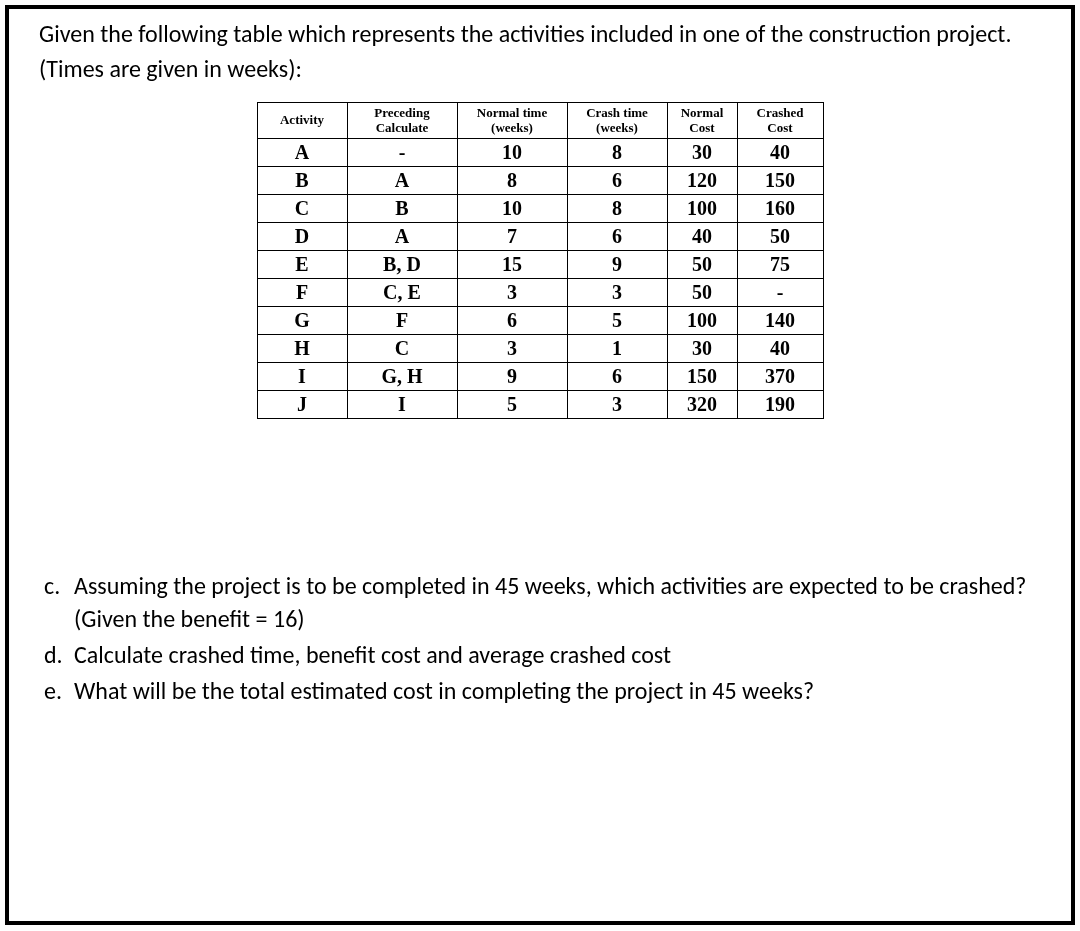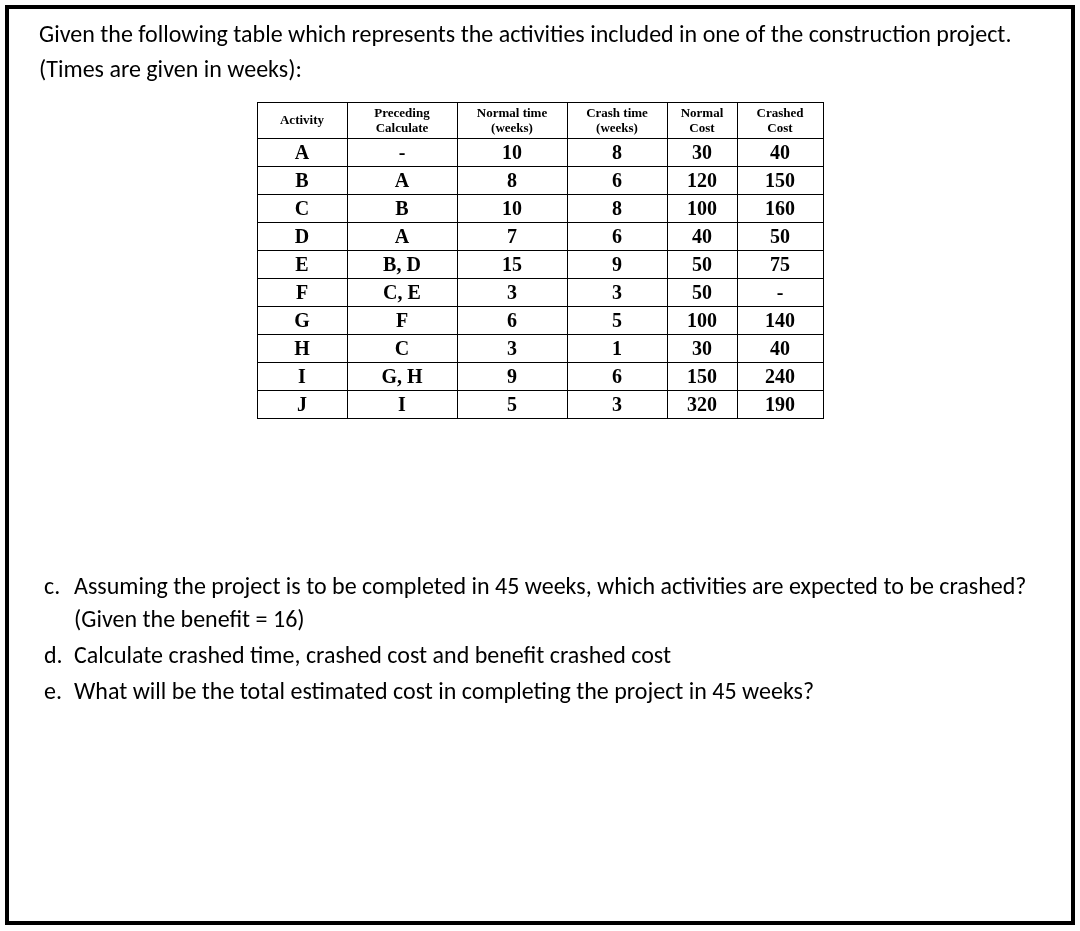--- a/index.html
+++ b/index.html
@@ -160,42 +160,42 @@
             <td>1</td>
             <td>30</td>
             <td>40</td>
           </tr>
           <tr>
             <td>I</td>
             <td>G, H</td>
             <td>9</td>
             <td>6</td>
             <td>150</td>
-            <td>240</td>
+            <td>370</td>
           </tr>
           <tr>
             <td>J</td>
             <td>I</td>
             <td>5</td>
             <td>3</td>
             <td>320</td>
             <td>190</td>
           </tr>
         </tbody>
     </table>
   </div>
 
   <div class="questions" id="questions-container">
   <div class="question-item">
         <div class="question-label">c.</div>
         <div class="question-text">Assuming the project is to be completed in 45 weeks, which activities are expected to be crashed? (Given the benefit = 16)</div>
       </div>
       <div class="question-item">
         <div class="question-label">d.</div>
-        <div class="question-text">Calculate crashed time, crashed cost and benefit crashed cost</div>
+        <div class="question-text">Calculate crashed time, benefit cost and average crashed cost</div>
       </div>
       <div class="question-item">
         <div class="question-label">e.</div>
         <div class="question-text">What will be the total estimated cost in completing the project in 45 weeks?</div>
       </div>
     </div>
 
 </div>
 
 </body></html>

